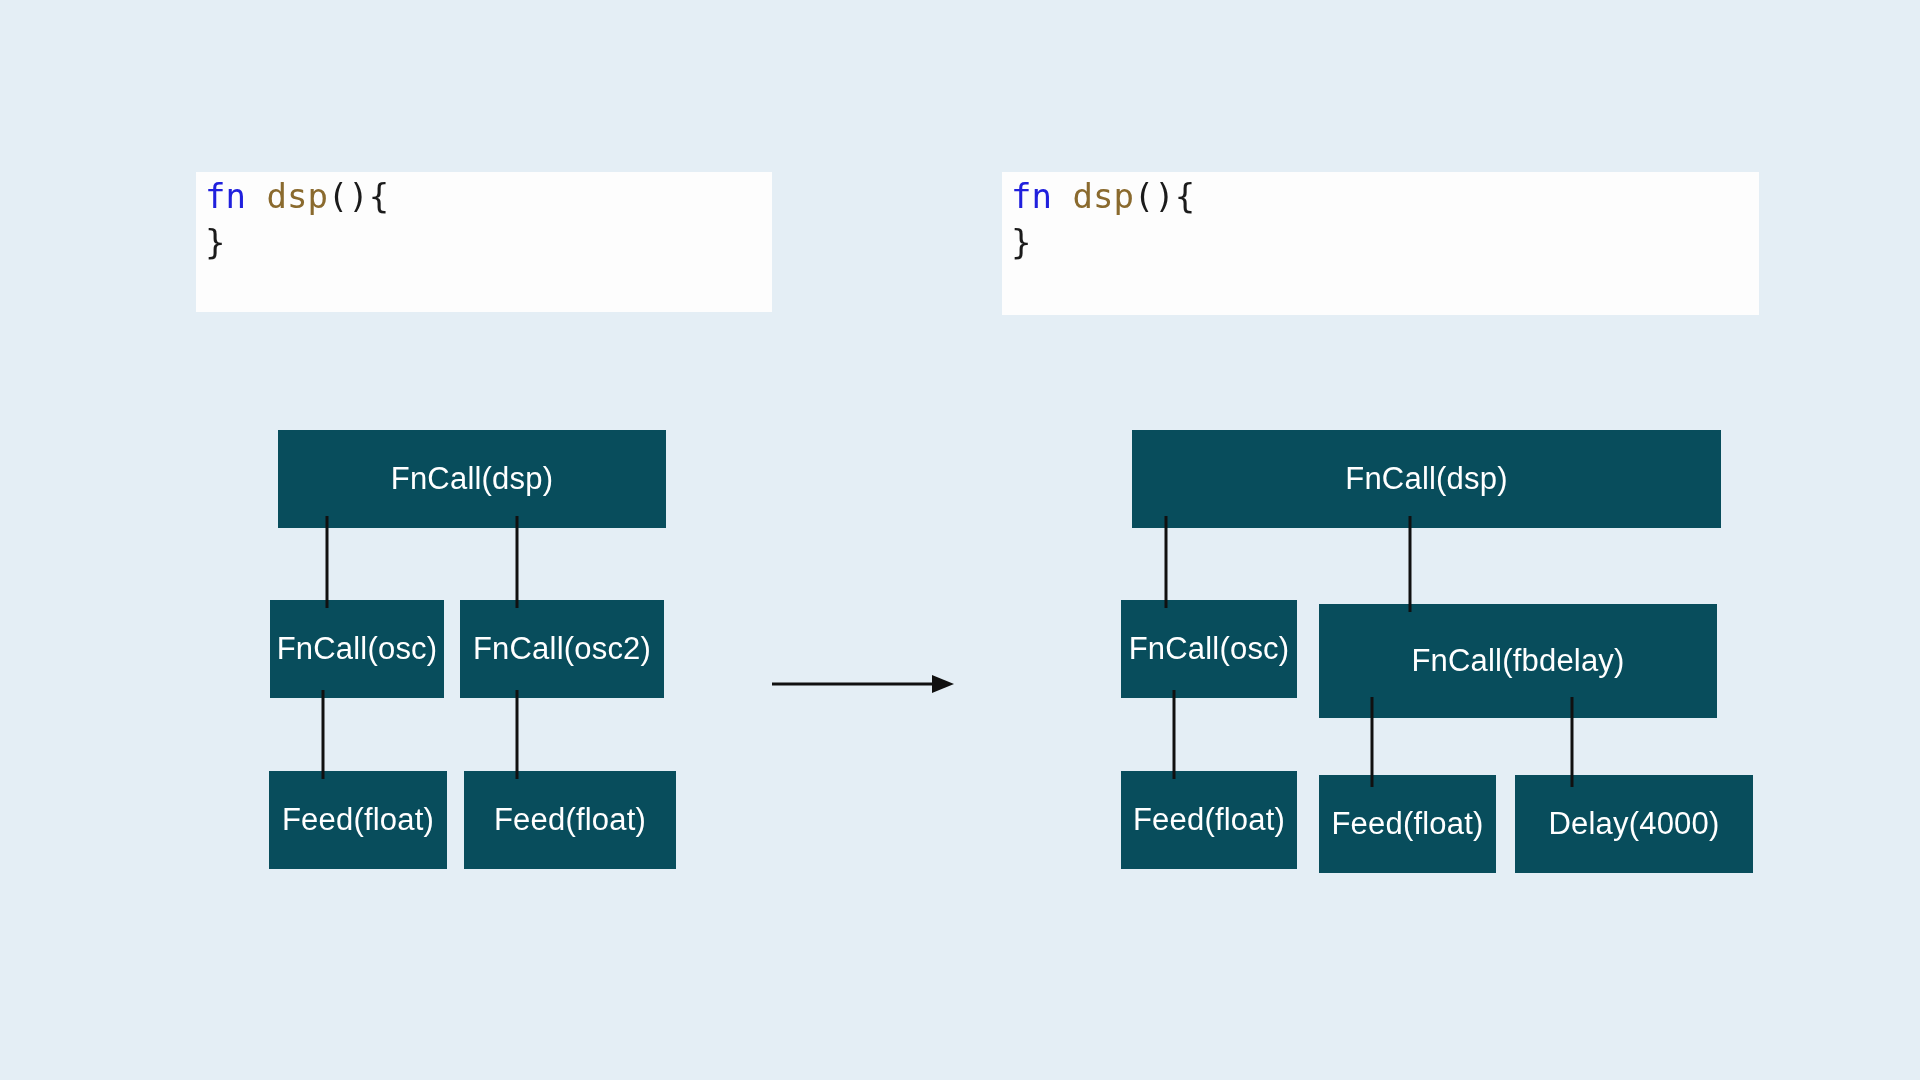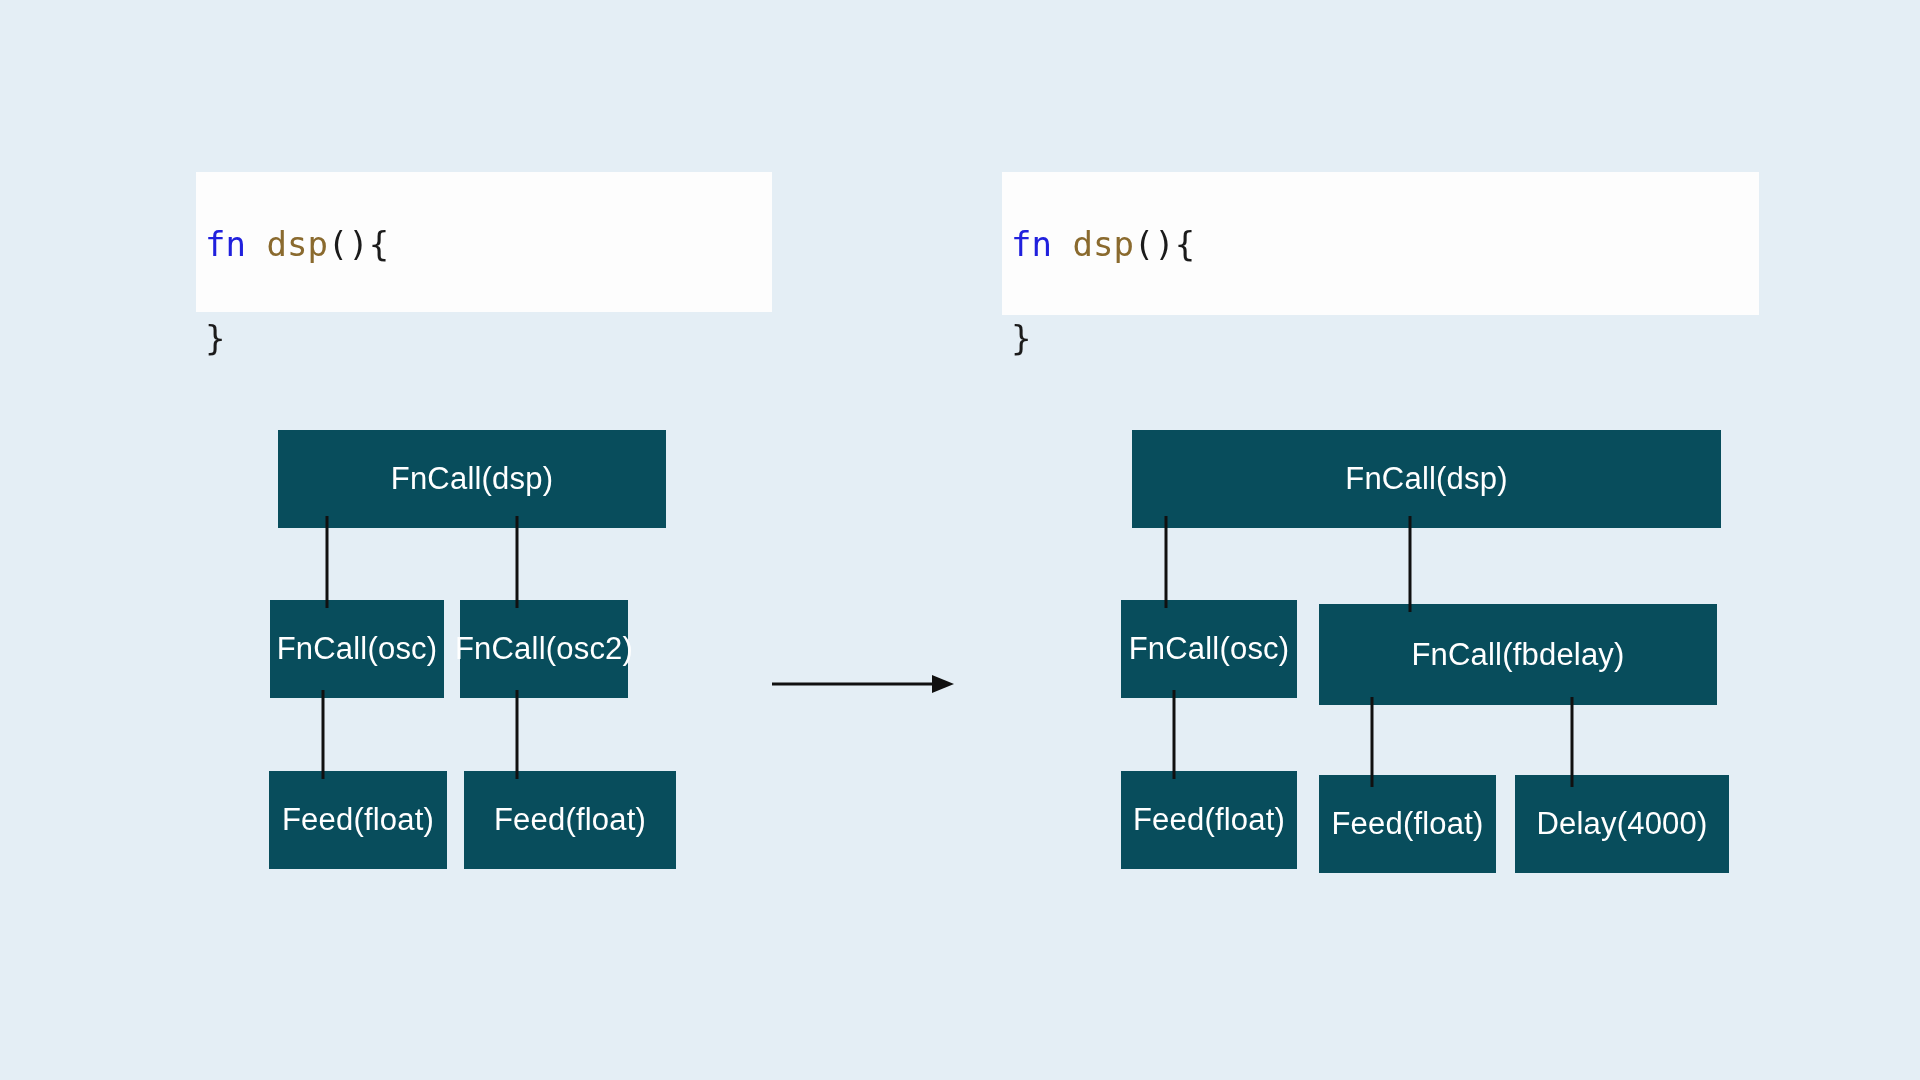--- a/index.html
+++ b/index.html
@@ -22,21 +22,21 @@
     font-family: "Liberation Sans", sans-serif;
   }
   .codebox {
     position: absolute;
     background: var(--code-bg);
     font-family: "DejaVu Sans Mono", monospace;
     font-size: 34px;
     line-height: 46px;
     padding: 1px 0 0 9px;
   }
-  .code-line { white-space: pre; margin-top: 48px; }
+  .code-line { white-space: pre; }
   .tok-kw    { color: var(--kw); }
   .tok-ident { color: var(--ident); }
   .tok-num   { color: var(--num); }
   .tok-pun   { color: var(--pun); }
   .node {
     position: absolute;
     background: var(--node-bg);
     color: var(--node-text);
     display: flex;
     align-items: center;
@@ -64,32 +64,32 @@
 </div>
 
 <div class="codebox" style="left:1002px; top:172px; width:757px; height:143px;">
   <div class="code-line"><span class="tok-kw">fn</span><span class="tok-pun"> </span><span class="tok-ident">dsp</span><span class="tok-pun">(){</span></div>
   <div class="code-line"><span class="tok-pun">}</span></div>
 </div>
 
 <div>
   <div class="node" style="left:242px; top:430px; width:388px; height:98px;">FnCall(dsp)</div>
   <div class="node" style="left:234px; top:600px; width:174px; height:98px;">FnCall(osc)</div>
-  <div class="node" style="left:424px; top:600px; width:168px; height:98px;">FnCall(osc2)</div>
+  <div class="node" style="left:424px; top:600px; width:204px; height:98px;">FnCall(osc2)</div>
   <div class="node" style="left:233px; top:771px; width:178px; height:98px;">Feed(float)</div>
   <div class="node" style="left:428px; top:771px; width:212px; height:98px;">Feed(float)</div>
 </div>
 
 <div>
   <div class="node" style="left:1096px; top:430px; width:589px; height:98px;">FnCall(dsp)</div>
   <div class="node" style="left:1085px; top:600px; width:176px; height:98px;">FnCall(osc)</div>
-  <div class="node" style="left:1283px; top:604px; width:398px; height:101px;">FnCall(fbdelay)</div>
+  <div class="node" style="left:1283px; top:604px; width:398px; height:114px;">FnCall(fbdelay)</div>
   <div class="node" style="left:1085px; top:771px; width:176px; height:98px;">Feed(float)</div>
   <div class="node" style="left:1283px; top:775px; width:177px; height:98px;">Feed(float)</div>
-  <div class="node" style="left:1479px; top:775px; width:214px; height:98px;text-align:center;">Delay(4000)</div>
+  <div class="node" style="left:1479px; top:775px; width:238px; height:98px;text-align:center;">Delay(4000)</div>
 </div>
 
 <svg class="overlay" viewBox="0 0 1920 1080">
 
   <line class="conn" x1="327" y1="516" x2="327" y2="608"></line>
   <line class="conn" x1="517" y1="516" x2="517" y2="608"></line>
   <line class="conn" x1="323" y1="690" x2="323" y2="779"></line>
   <line class="conn" x1="517" y1="690" x2="517" y2="779"></line>
 
   <line class="conn" x1="1166" y1="516" x2="1166" y2="608"></line>

